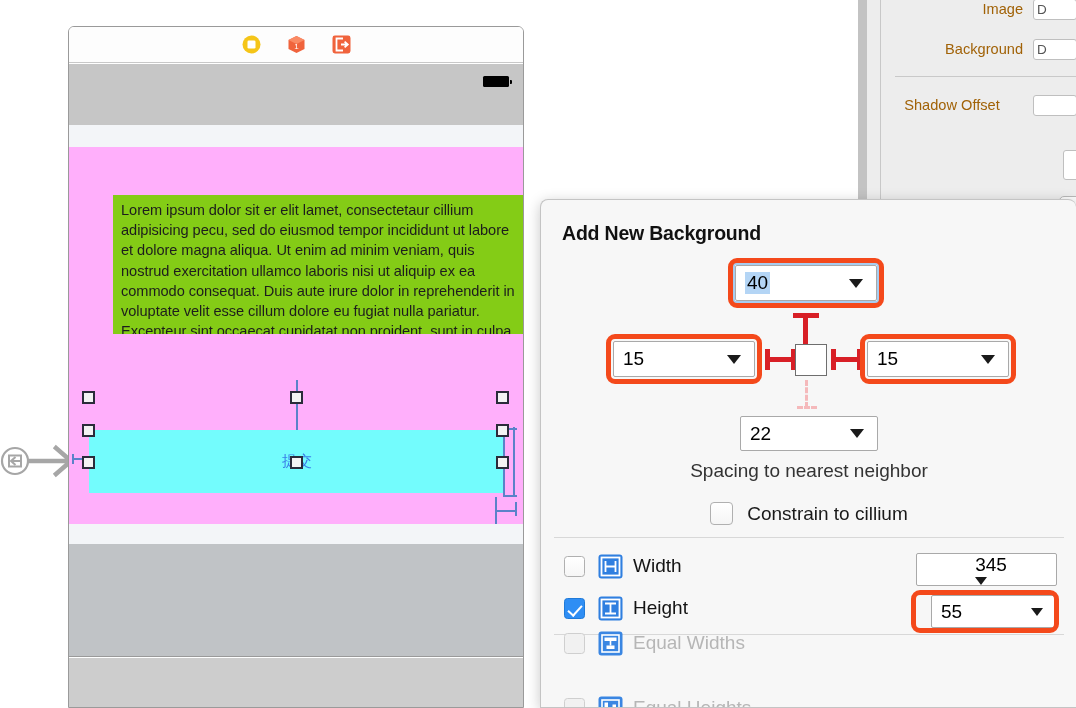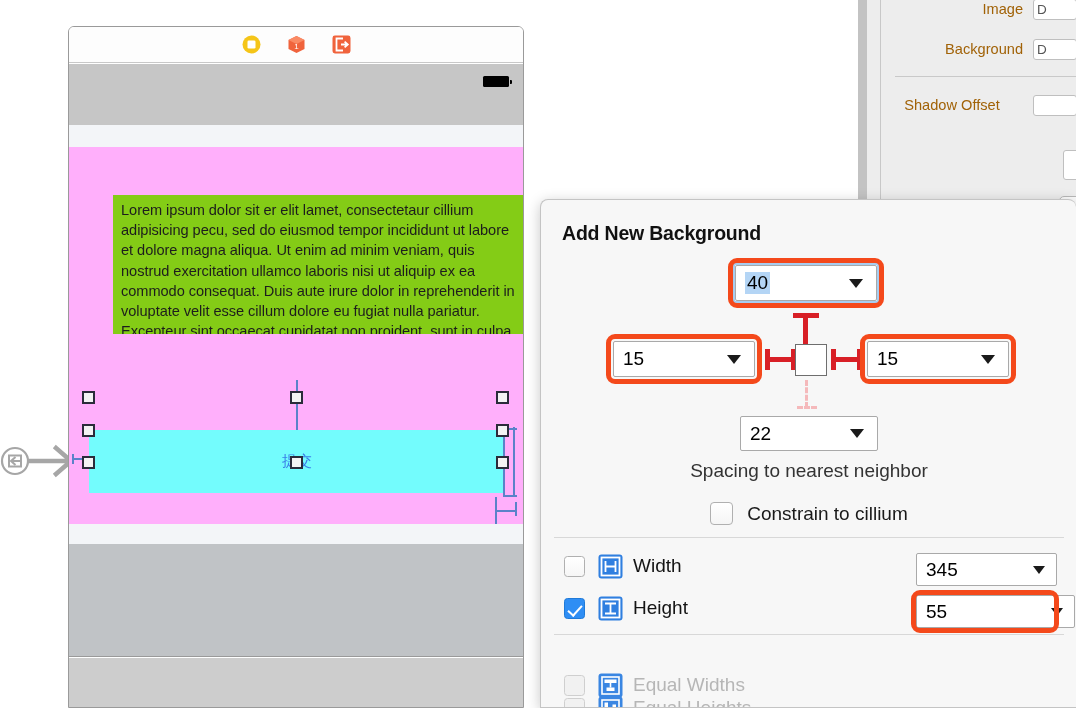--- a/index.html
+++ b/index.html
@@ -410,46 +410,46 @@
   <div class="dim-row" style="top:345px;">
     <span class="cb" style="top:11px;"></span>
     <span class="gi" style="top:9px;">
       <svg width="25" height="25" viewBox="0 0 25 25">
         <rect x="0.5" y="0.5" width="24" height="24" rx="3" fill="#2f7fe0"></rect>
         <rect x="3.5" y="3.5" width="18" height="18" fill="none" stroke="#fff" stroke-width="1.8"></rect>
         <path d="M7.5 7 L7.5 18 M17.5 7 L17.5 18 M7.5 12.5 L17.5 12.5" stroke="#fff" stroke-width="1.8" fill="none"></path>
       </svg>
     </span>
     <span class="dim-label" style="top:10px;">Width</span>
-    <span class="combo" style="left:375px; top:8px; width:141px; height:33px;">
+    <span class="combo" style="left:375px; top:8px; width:141px; height:33px;flex-direction:column;">
       <span class="combo-val">345</span>
       <span class="combo-arrow sm"></span>
     </span>
   </div>
 
   <div class="dim-row" style="top:387px;">
     <span class="cb checked" style="top:11px;"></span>
     <span class="gi" style="top:9px;">
       <svg width="25" height="25" viewBox="0 0 25 25">
         <rect x="0.5" y="0.5" width="24" height="24" rx="3" fill="#2f7fe0"></rect>
         <rect x="3.5" y="3.5" width="18" height="18" fill="none" stroke="#fff" stroke-width="1.8"></rect>
         <path d="M7 7.5 L18 7.5 M7 17.5 L18 17.5 M12.5 7.5 L12.5 17.5" stroke="#fff" stroke-width="1.8" fill="none"></path>
       </svg>
     </span>
     <span class="dim-label" style="top:10px;">Height</span>
-    <span class="combo" style="left:375px; top:8px; width:159px; height:33px;justify-content:center;">
+    <span class="combo" style="left:390px; top:8px; width:124px; height:33px;justify-content:center;">
       <span class="combo-val">55</span>
       <span class="combo-arrow sm"></span>
     </span>
   </div>
   <div class="ring" style="left:370px; top:390px; width:148px; height:43px;"></div>
 
   <div class="sep-line" style="top:434px;"></div>
 
-  <div class="dim-row" style="top:464px;">
+  <div class="dim-row" style="top:422px;">
     <span class="cb dim" style="top:11px;"></span>
     <span class="gi" style="top:9px;">
       <svg width="25" height="25" viewBox="0 0 25 25">
         <rect x="0.5" y="0.5" width="24" height="24" rx="3" fill="#3a86e2"></rect>
         <rect x="4" y="4" width="17" height="17" fill="none" stroke="#fff" stroke-width="1.6"></rect>
         <rect x="6.5" y="6.5" width="12" height="3.5" fill="#fff"></rect>
         <rect x="8.5" y="14.5" width="8" height="3.5" fill="#fff"></rect>
         <path d="M12.5 10 L12.5 14.5" stroke="#fff" stroke-width="1.6"></path>
       </svg>
     </span>

